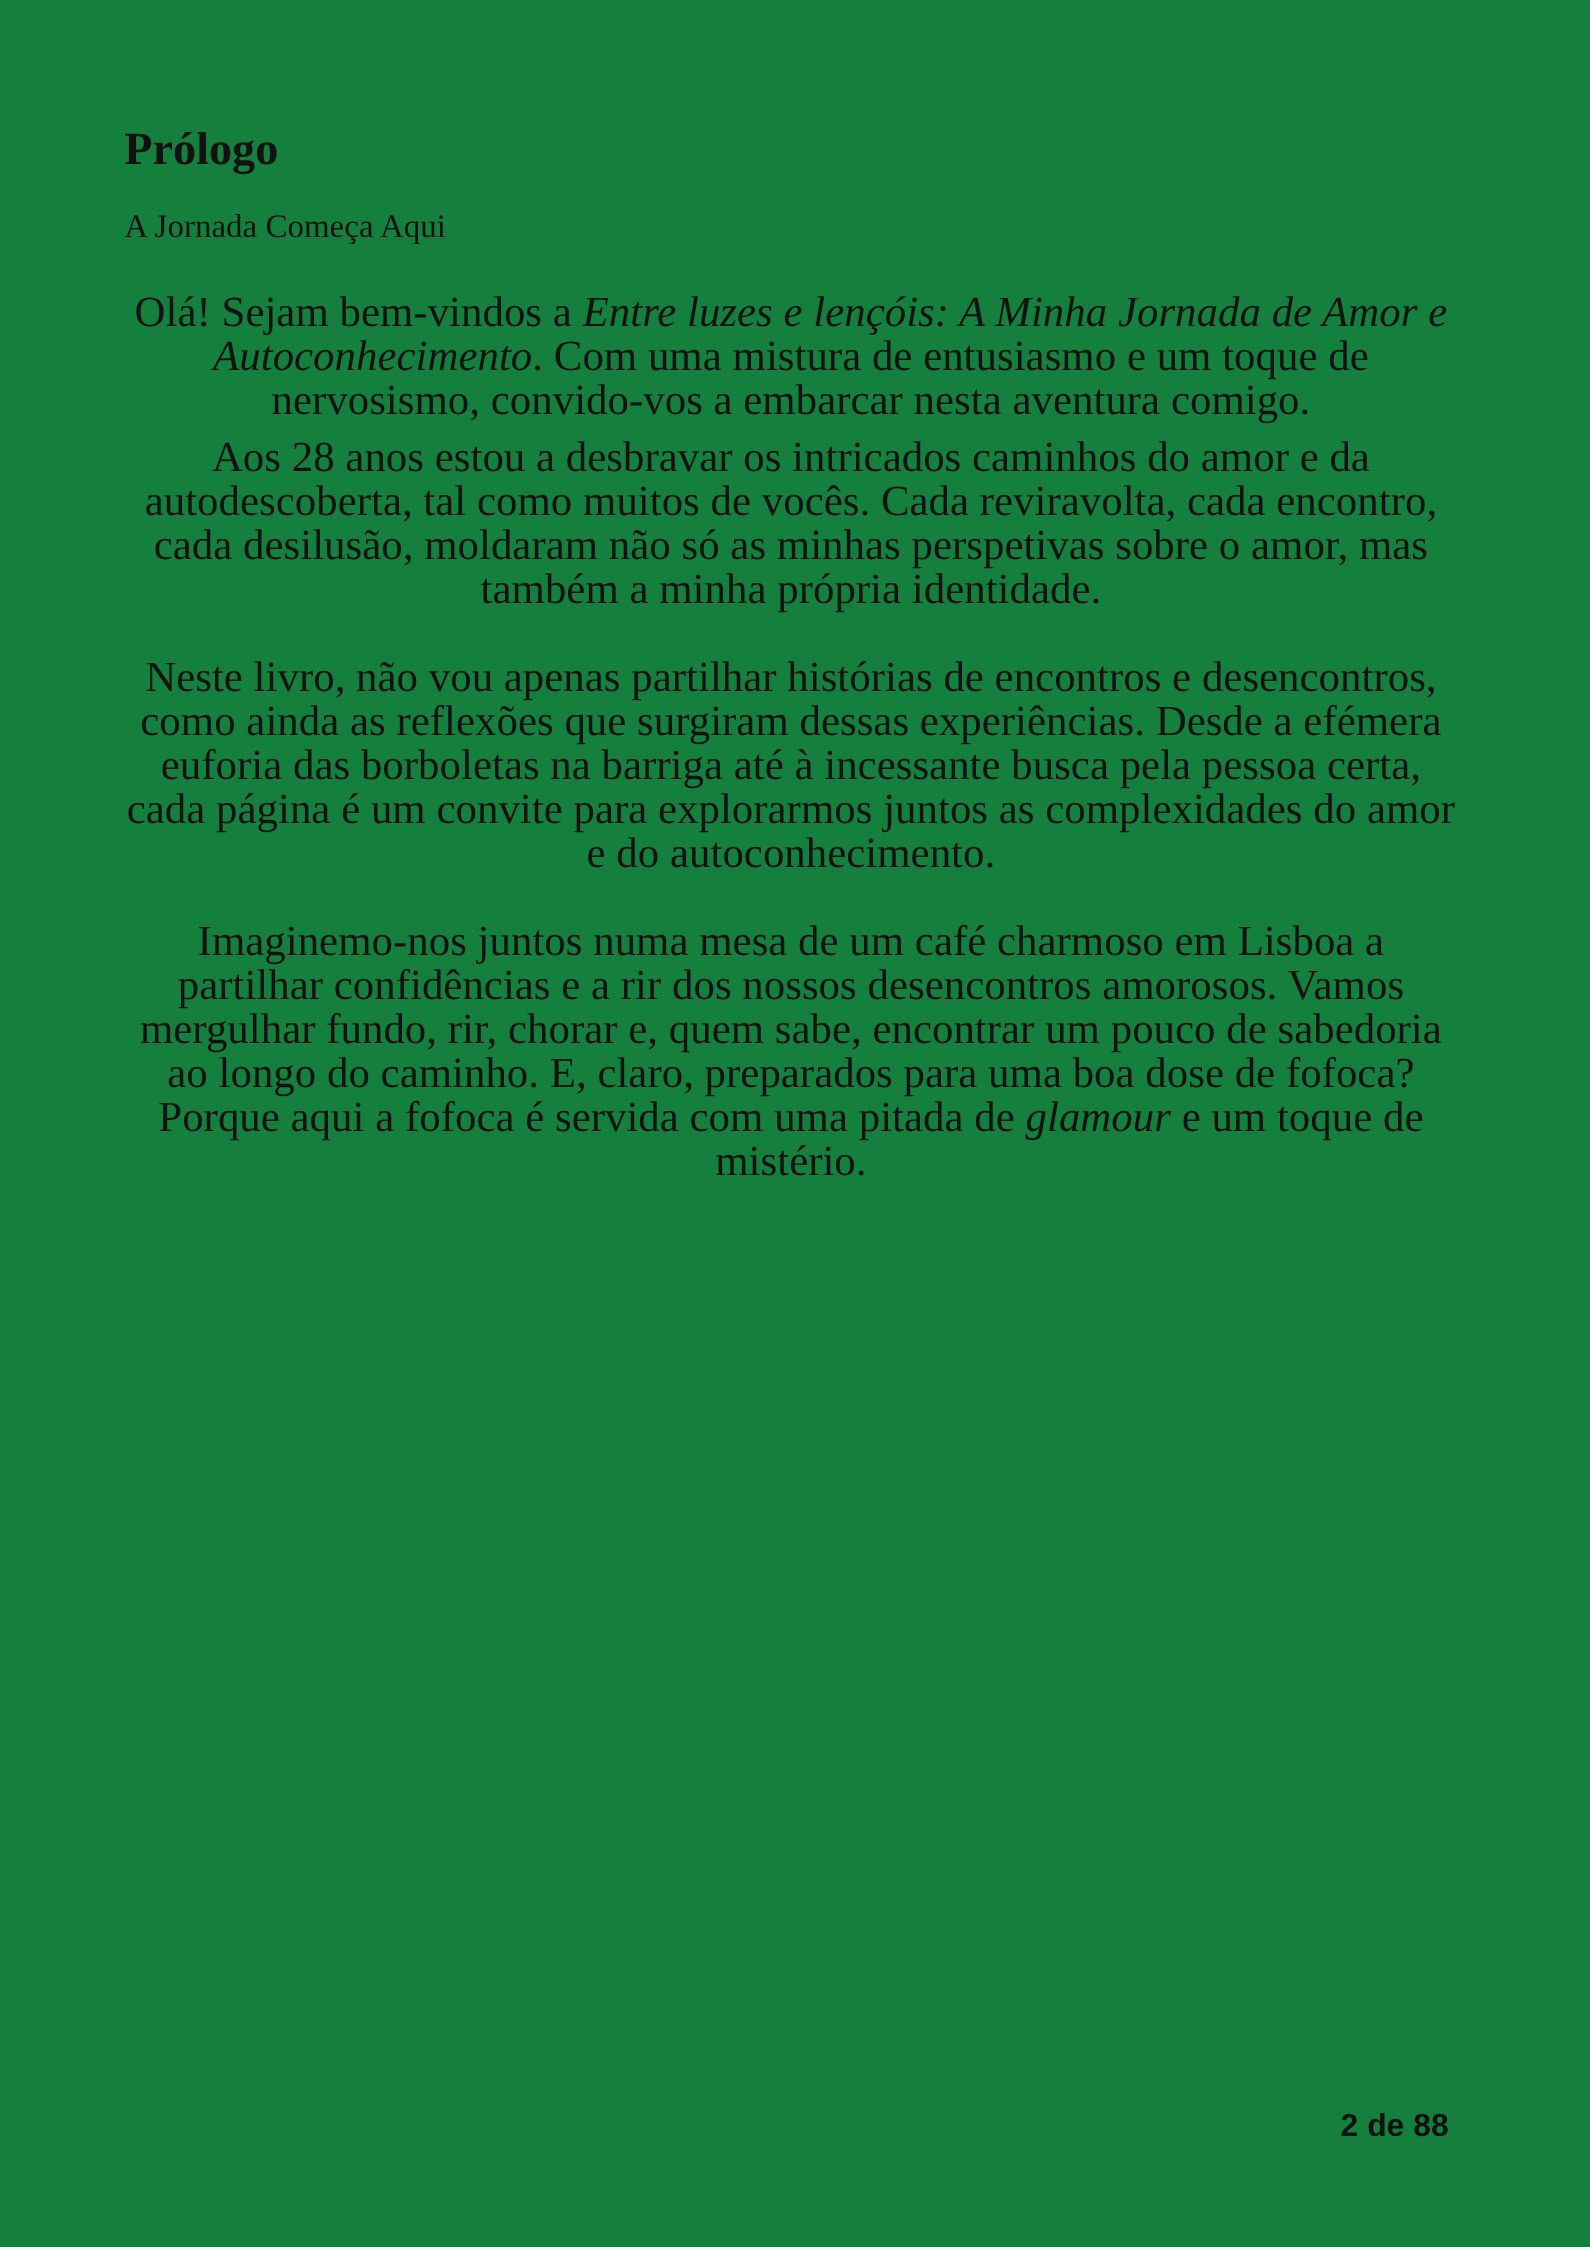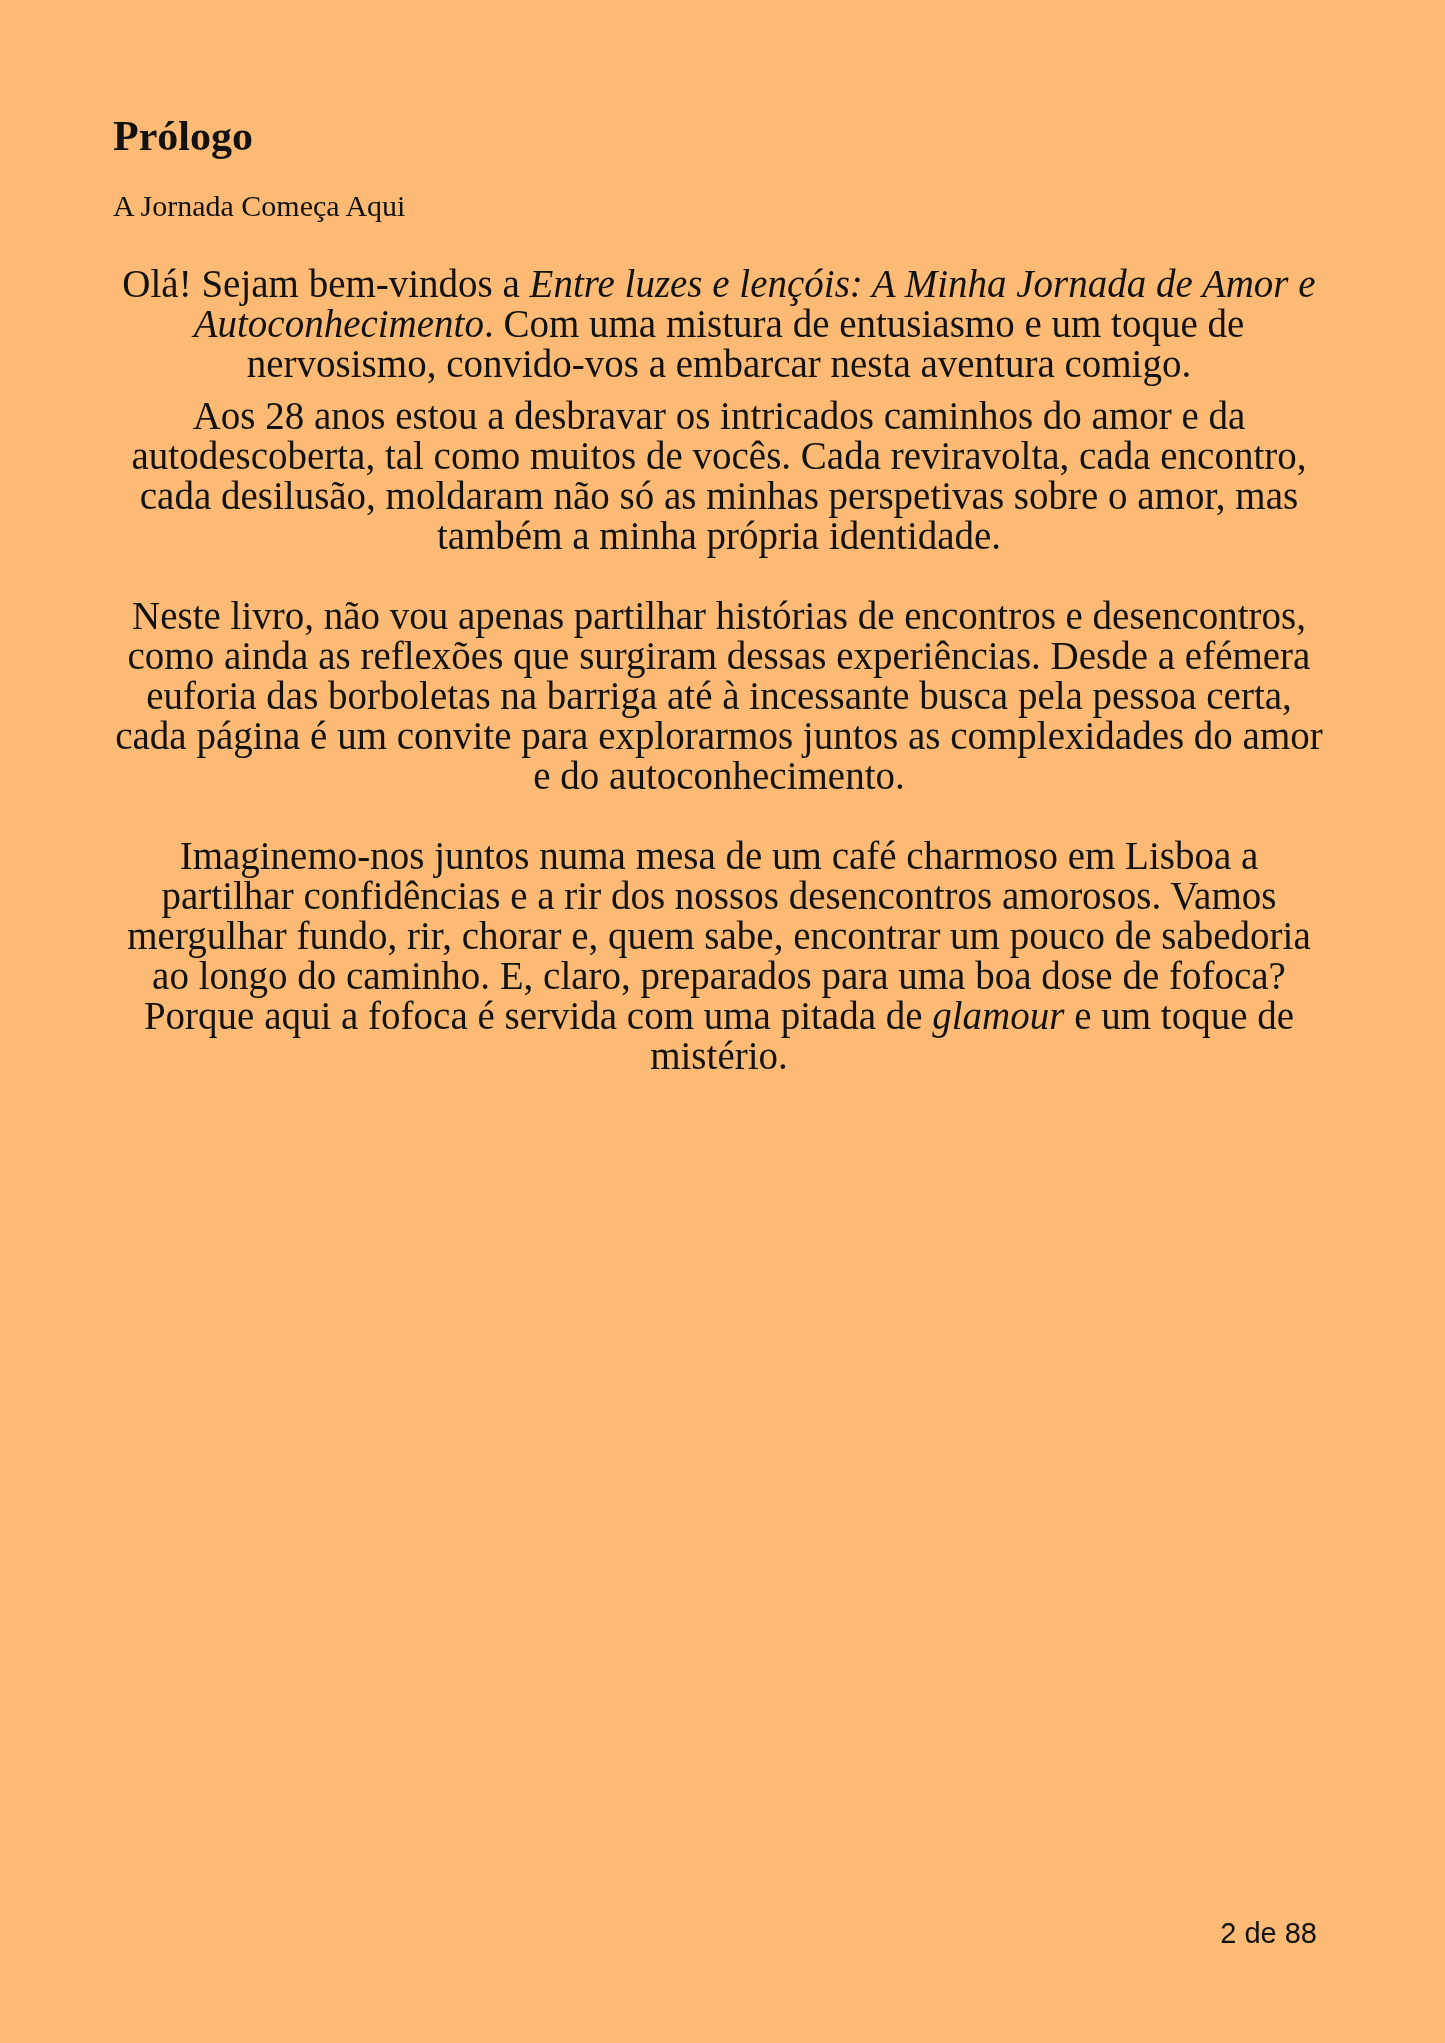--- a/index.html
+++ b/index.html
@@ -10,21 +10,21 @@
   body {
     position: relative;
     width: 1445px;
     height: 2043px;
     color: #121212;
     font-family: "Liberation Serif", serif;
   }
   .page {
     position: absolute;
     inset: 0;
-    background: #fdba74;
+    background: #15803d;
   }
   .content {
     position: absolute;
     left: 113px;
     top: 112px;
     width: 1212px;
   }
   h1.doc-title {
     font-size: 42px;
     line-height: 48px;
@@ -48,20 +48,21 @@
   .paragraphs p:nth-child(5) { margin-top: 36px; }
   .paragraphs em { font-style: italic; }
   .page-number {
     position: absolute;
     top: 1916px;
     right: 128px;
     font-family: "Liberation Sans", sans-serif;
     font-size: 29px;
     line-height: 34px;
     color: #111111;
+    font-weight: bold;
   }
 </style>
 </head>
 <body>
 
 <div class="page">
   <div class="content">
     <h1 class="doc-title">Prólogo</h1>
     <div class="doc-subtitle">A Jornada Começa Aqui</div>
     <div class="paragraphs">

